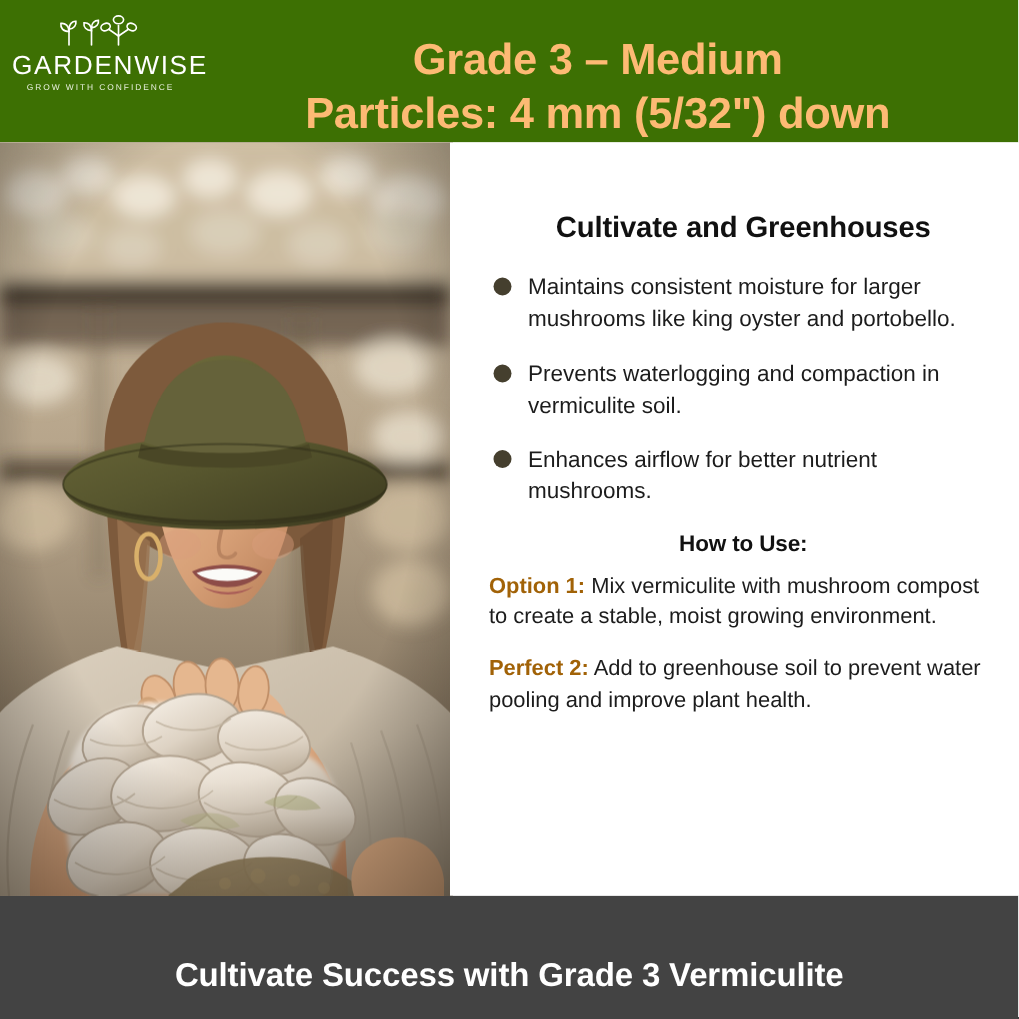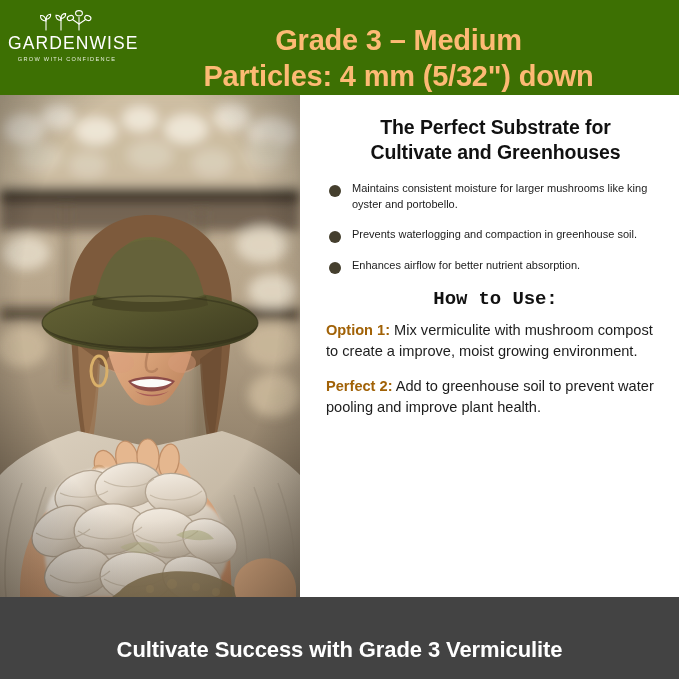--- a/index.html
+++ b/index.html
@@ -117,41 +117,40 @@
   }
   .bullets {
     list-style: none;
     margin: 0 0 6px 0;
     padding: 0;
   }
   .bullet {
     position: relative;
     padding-left: 26px;
     margin-bottom: 15px;
-    font-size: 11px;
+    font-size: 15px;
     line-height: 1.42;
     color: #1c1c1c;
   }
   .bullet-dot {
     position: absolute;
     left: 3px;
     top: 4px;
     width: 12px;
     height: 12px;
     border-radius: 50%;
     background: #453f2e;
   }
   .howto-heading {
     margin: 14px 0 10px 0;
-    font-size: 19px;
+    font-size: 15px;
     font-weight: 700;
     color: #111111;
     text-align: center;
     letter-spacing: -0.1px;
-    font-family: Liberation Mono, monospace;
   }
   .option {
     margin: 0 0 14px 0;
     font-size: 14.6px;
     line-height: 1.42;
     color: #1c1c1c;
   }
   .option-label {
     font-weight: 700;
     color: #a16207;
@@ -388,43 +387,43 @@
 
         <path d="M236 502 C230 484 240 468 258 464 C278 460 294 472 296 492 L296 502 Z" fill="#dfae85"></path>
 
         <rect x="0" y="0" width="300" height="502" fill="url(#vign)"></rect>
       </svg>
     </div>
 
     <div class="content">
 
       <h2 class="content-heading">
-        <span>The Perfect Substrate for</span><br>
+        <br>
         <span>Cultivate and Greenhouses</span>
       </h2>
 
       <ul class="bullets">
         <li class="bullet">
           <span class="bullet-dot"></span>
           <span>Maintains consistent moisture for larger mushrooms like king oyster and portobello.</span>
         </li>
         <li class="bullet">
           <span class="bullet-dot"></span>
-          <span>Prevents waterlogging and compaction in greenhouse soil.</span>
+          <span>Prevents waterlogging and compaction in vermiculite soil.</span>
         </li>
         <li class="bullet">
           <span class="bullet-dot"></span>
-          <span>Enhances airflow for better nutrient absorption.</span>
+          <span>Enhances airflow for better nutrient mushrooms.</span>
         </li>
       </ul>
 
       <h3 class="howto-heading">How to Use:</h3>
 
       <p class="option">
-        <span class="option-label">Option 1:</span><span> Mix vermiculite with mushroom compost to create a improve, moist growing environment.</span>
+        <span class="option-label">Option 1:</span><span> Mix vermiculite with mushroom compost to create a stable, moist growing environment.</span>
       </p>
 
       <p class="option">
         <span class="option-label">Perfect 2:</span><span> Add to greenhouse soil to prevent water pooling and improve plant health.</span>
       </p>
 
     </div>
   </div>
 
   <div class="footer">

